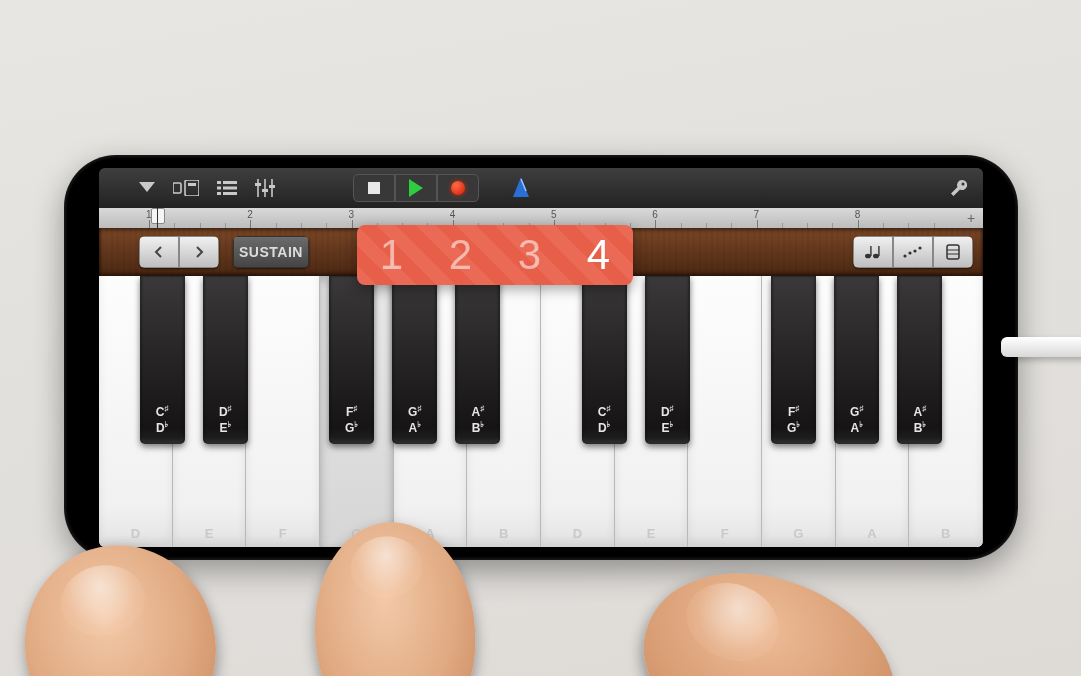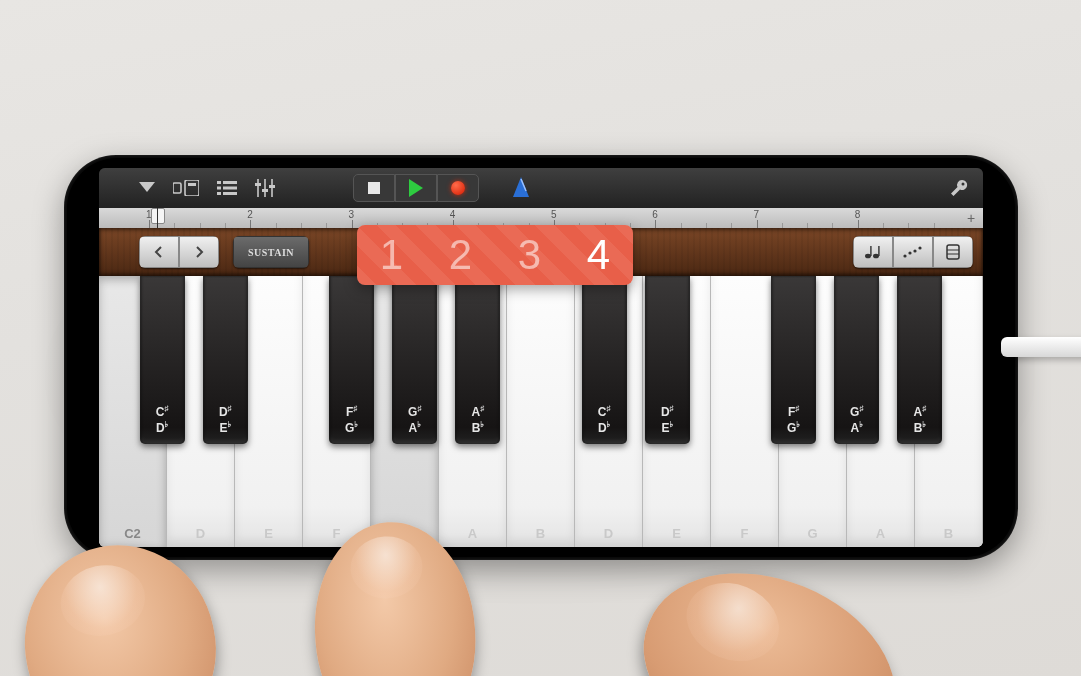--- a/index.html
+++ b/index.html
@@ -30,21 +30,21 @@
   .r-mini{position:absolute;top:15px;width:1px;height:5px;background:#999;}
   .playhead{position:absolute;top:40px;height:20px;z-index:5;}
   .playhead-flag{position:absolute;top:0;left:-1px;width:12px;height:14px;background:#f5f5f5;border:1px solid #888;border-radius:2px;}
   .playhead-line{position:absolute;top:0;left:5px;width:1px;height:20px;background:#333;}
   
   .wood{position:absolute;left:0;right:0;top:60px;height:48px;background:linear-gradient(#6b3a1e,#5a2f17);background-image:repeating-linear-gradient(90deg,rgba(0,0,0,.05) 0 2px,transparent 2px 6px),linear-gradient(#7a4626,#4a2712);box-shadow:inset 0 2px 4px rgba(0,0,0,.5),inset 0 -2px 4px rgba(0,0,0,.5);display:flex;align-items:center;padding:0 10px 0 40px;}
   .seg{display:flex;height:32px;border-radius:6px;overflow:hidden;box-shadow:0 1px 2px rgba(0,0,0,.6);}
   .seg-btn{display:flex;align-items:center;justify-content:center;background:linear-gradient(#f0f0f0,#bfbfbf);border:1px solid #888;color:#333;font-size:11px;font-weight:600;}
   .seg-btn.dark{background:linear-gradient(#6b6b6b,#444);color:#ddd;border-color:#333;}
   .nav-seg .seg-btn{width:38px;}
-  .sustain{width:74px;letter-spacing:.5px;font-size:10px;font-family:Liberation Serif, serif;}
+  .sustain{width:74px;letter-spacing:.5px;font-size:14px;}
   .right-seg{margin-left:auto;}
   .right-seg .seg-btn{width:38px;}
   
   .countin{position:absolute;left:258px;top:57px;width:276px;height:60px;border-radius:8px;background:repeating-linear-gradient(45deg,#ea6a55 0 14px,#e85f49 14px 28px);display:flex;align-items:center;justify-content:space-around;box-shadow:0 4px 14px rgba(0,0,0,.35);z-index:30;}
   .countin span{font-size:42px;font-weight:300;color:rgba(255,255,255,.55);}
   .countin span.active{color:#fff;font-weight:400;}
   
   .kbd{position:absolute;left:0;right:0;top:108px;bottom:0;background:#fff;}
   .whites{position:absolute;inset:0;display:flex;}
   .wkey{flex:1;position:relative;background:linear-gradient(#fdfdfd,#f1f1f1 85%,#e3e3e3);border-right:1px solid #b8b8b8;box-shadow:inset 0 -6px 10px rgba(0,0,0,.08);}
@@ -232,23 +232,20 @@
 
         <div class="countin" id="countin">
             <span>1</span>
             <span>2</span>
             <span>3</span>
             <span class="active">4</span>
           </div>
 
         <div class="kbd">
           <div class="whites" id="whites">
-              <div class="wkey pressed">
-                <div class="wlabel oct">C2</div>
-              </div>
               <div class="wkey">
                 <div class="wlabel">D</div>
               </div>
               <div class="wkey">
                 <div class="wlabel">E</div>
               </div>
               <div class="wkey">
                 <div class="wlabel">F</div>
               </div>
               <div class="wkey pressed">

